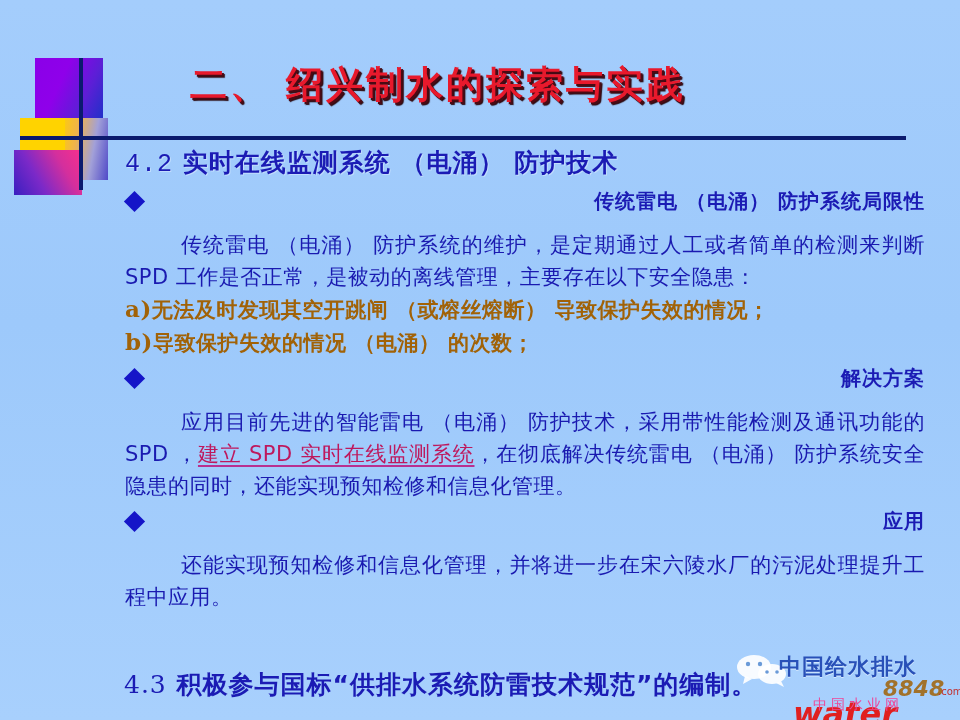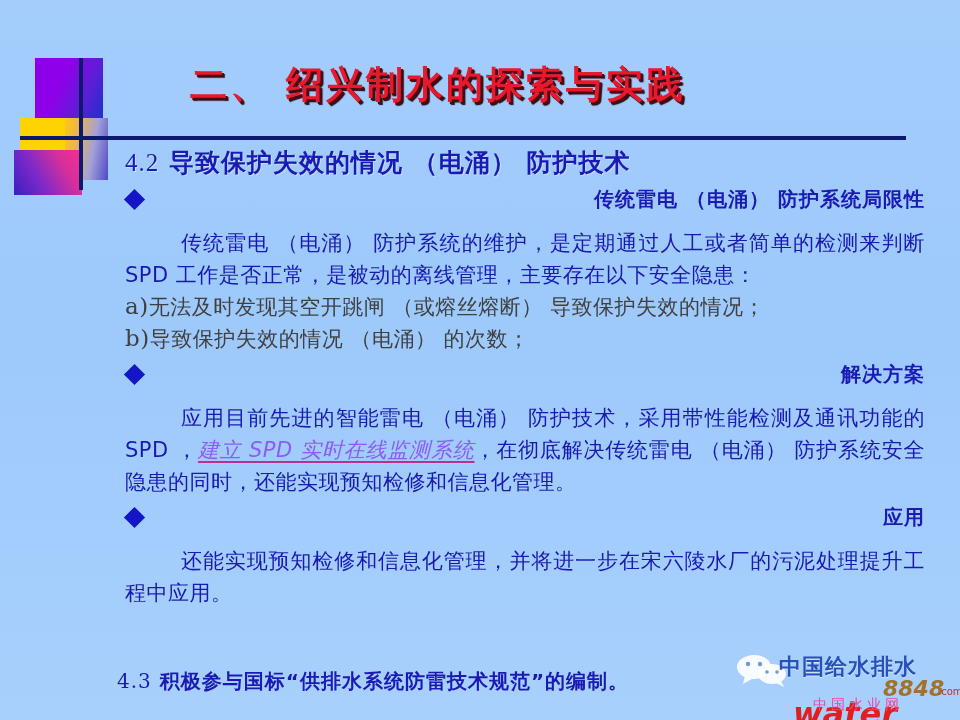--- a/index.html
+++ b/index.html
@@ -53,53 +53,53 @@
   #content {
     position:absolute; left:125px; top:146px; width:800px;
     color:#1a1a9e;
   }
 
   .h2 {
     font-size:25px; font-weight:bold; letter-spacing:1px;
     color:#1b1bb4; line-height:34px;
     text-shadow:1px 1px 0 rgba(255,255,255,.35);
   }
-  .h2 .num { font-family:Liberation Serif, serif; font-weight:normal; }
+  .h2 .num { font-family:Liberation Mono, monospace; font-weight:normal; }
 
   .bullet-line {
     display:flex; align-items:center; gap:10px;
     font-size:20px; font-weight:bold; letter-spacing:1px;
     color:#1b1bb4; line-height:30px; margin-top:4px;justify-content:space-between;
   }
   .diamond {
     width:15px; height:15px; background:#1515c8;
     transform:rotate(45deg); flex:0 0 auto; margin-left:2px;
   }
 
   .para {
     font-size:21px; line-height:32px; letter-spacing:0.5px;
     color:#1a1ab0; text-align:justify; margin-top:13px;
     font-weight:500;
   }
   .para.indent { text-indent:56px; }
 
   .listitem {
     font-size:21px; line-height:31px; letter-spacing:0.5px;
-    color:#404040; font-weight:400;
+    color:#a16207; font-weight:700;
   }
   .listitem .lbl { font-family:"DejaVu Serif","Liberation Serif",serif; font-size:23px; }
 
   .redmark {
-    color:#8b5cf6; text-decoration:underline;
-    text-decoration-color:#b83090; text-underline-offset:4px;font-style:italic;
+    color:#be185d; text-decoration:underline;
+    text-decoration-color:#b83090; text-underline-offset:4px;
   }
 
   #sec43 {
-    position:absolute; left:117px; top:668px; width:820px;
-    font-size:20px; font-weight:bold; letter-spacing:1px;
+    position:absolute; left:124px; top:668px; width:820px;
+    font-size:25px; font-weight:bold; letter-spacing:1px;
     color:#1b1bb4; white-space:nowrap;
   }
   #sec43 .num { font-family:"DejaVu Serif","Liberation Serif",serif; font-weight:normal; }
 
   
   #watermark {
     position:absolute; left:735px; top:650px; width:225px; height:70px;
     pointer-events:none;
   }
   #wm-wechat {
@@ -144,21 +144,21 @@
   <div class="sq" id="cross-v"></div>
 </div>
 <div class="sq" id="cross-h"></div>
 
 <div id="title">二、 绍兴制水的探索与实践</div>
 
 <div id="content">
 
   <div class="h2">
     <span class="num">4.2</span>
-    <span>导致保护失效的情况 （电涌） 防护技术</span>
+    <span>实时在线监测系统 （电涌） 防护技术</span>
   </div>
 
   <div class="bullet-line">
     <span class="diamond"></span>
     <span>传统雷电 （电涌） 防护系统局限性</span>
   </div>
 
   <div class="para indent">传统雷电 （电涌） 防护系统的维护，是定期通过人工或者简单的检测来判断 SPD 工作是否正常，是被动的离线管理，主要存在以下安全隐患：</div>
 
   <div class="listitem">

